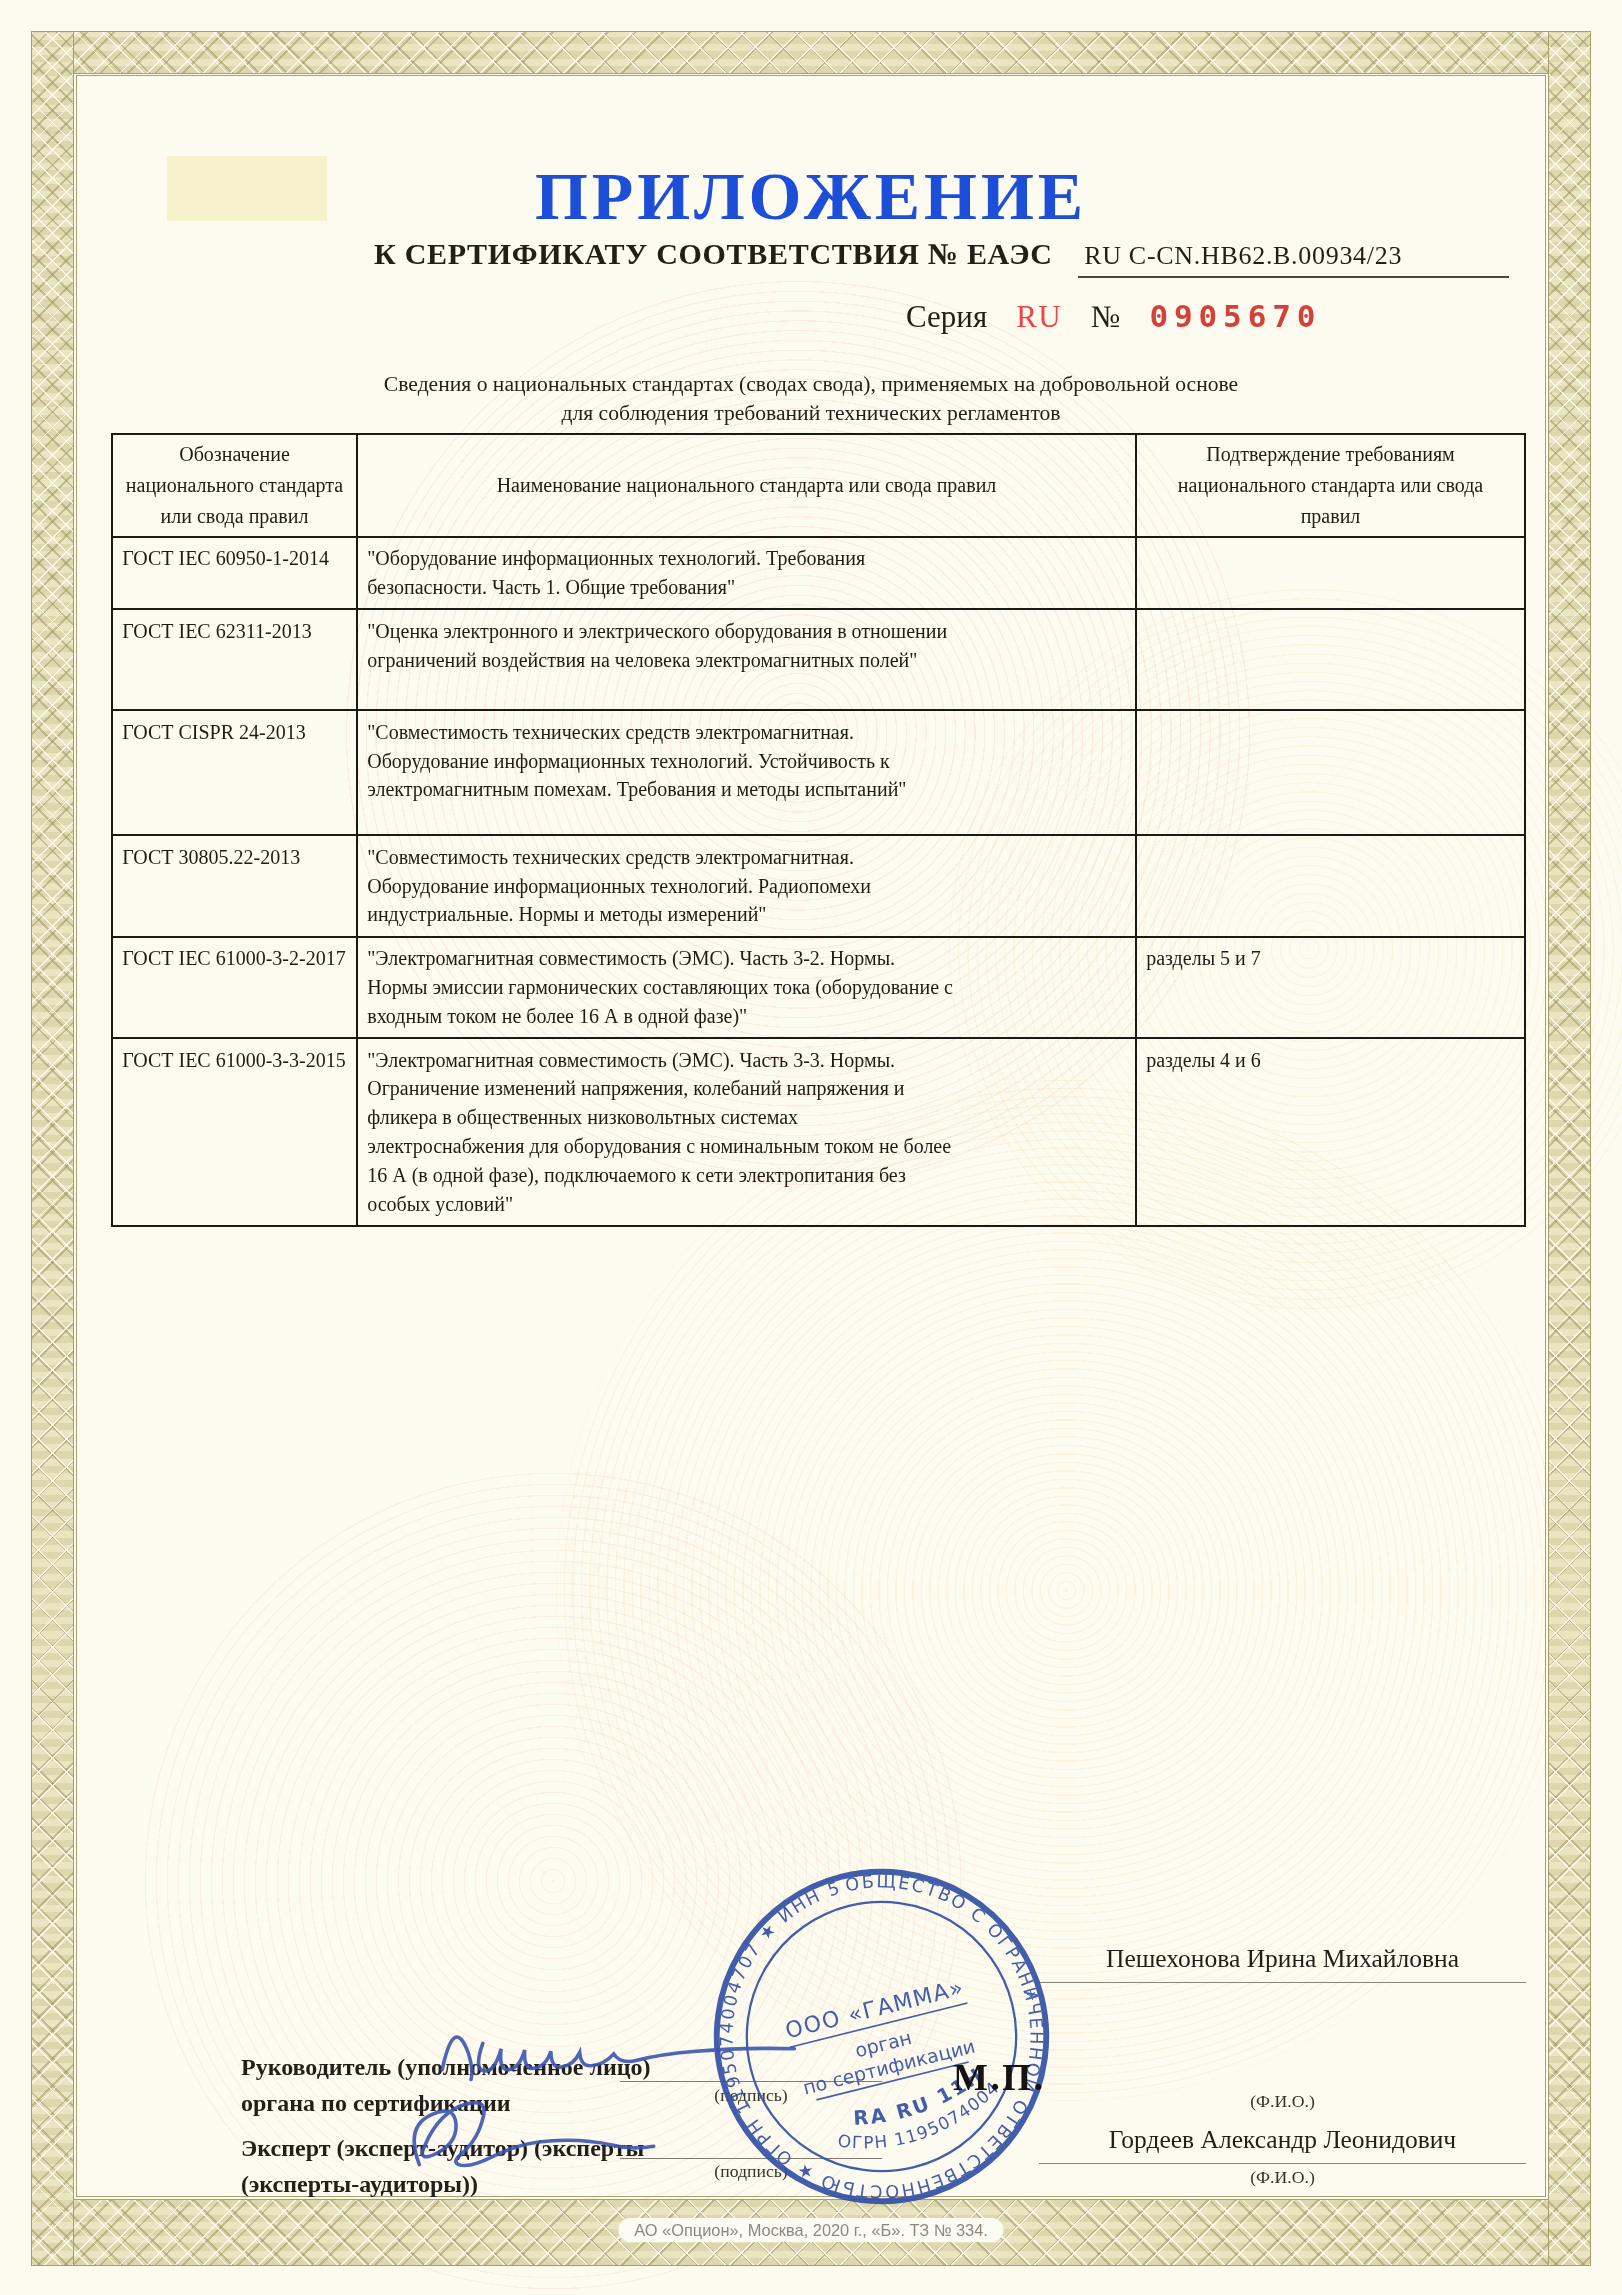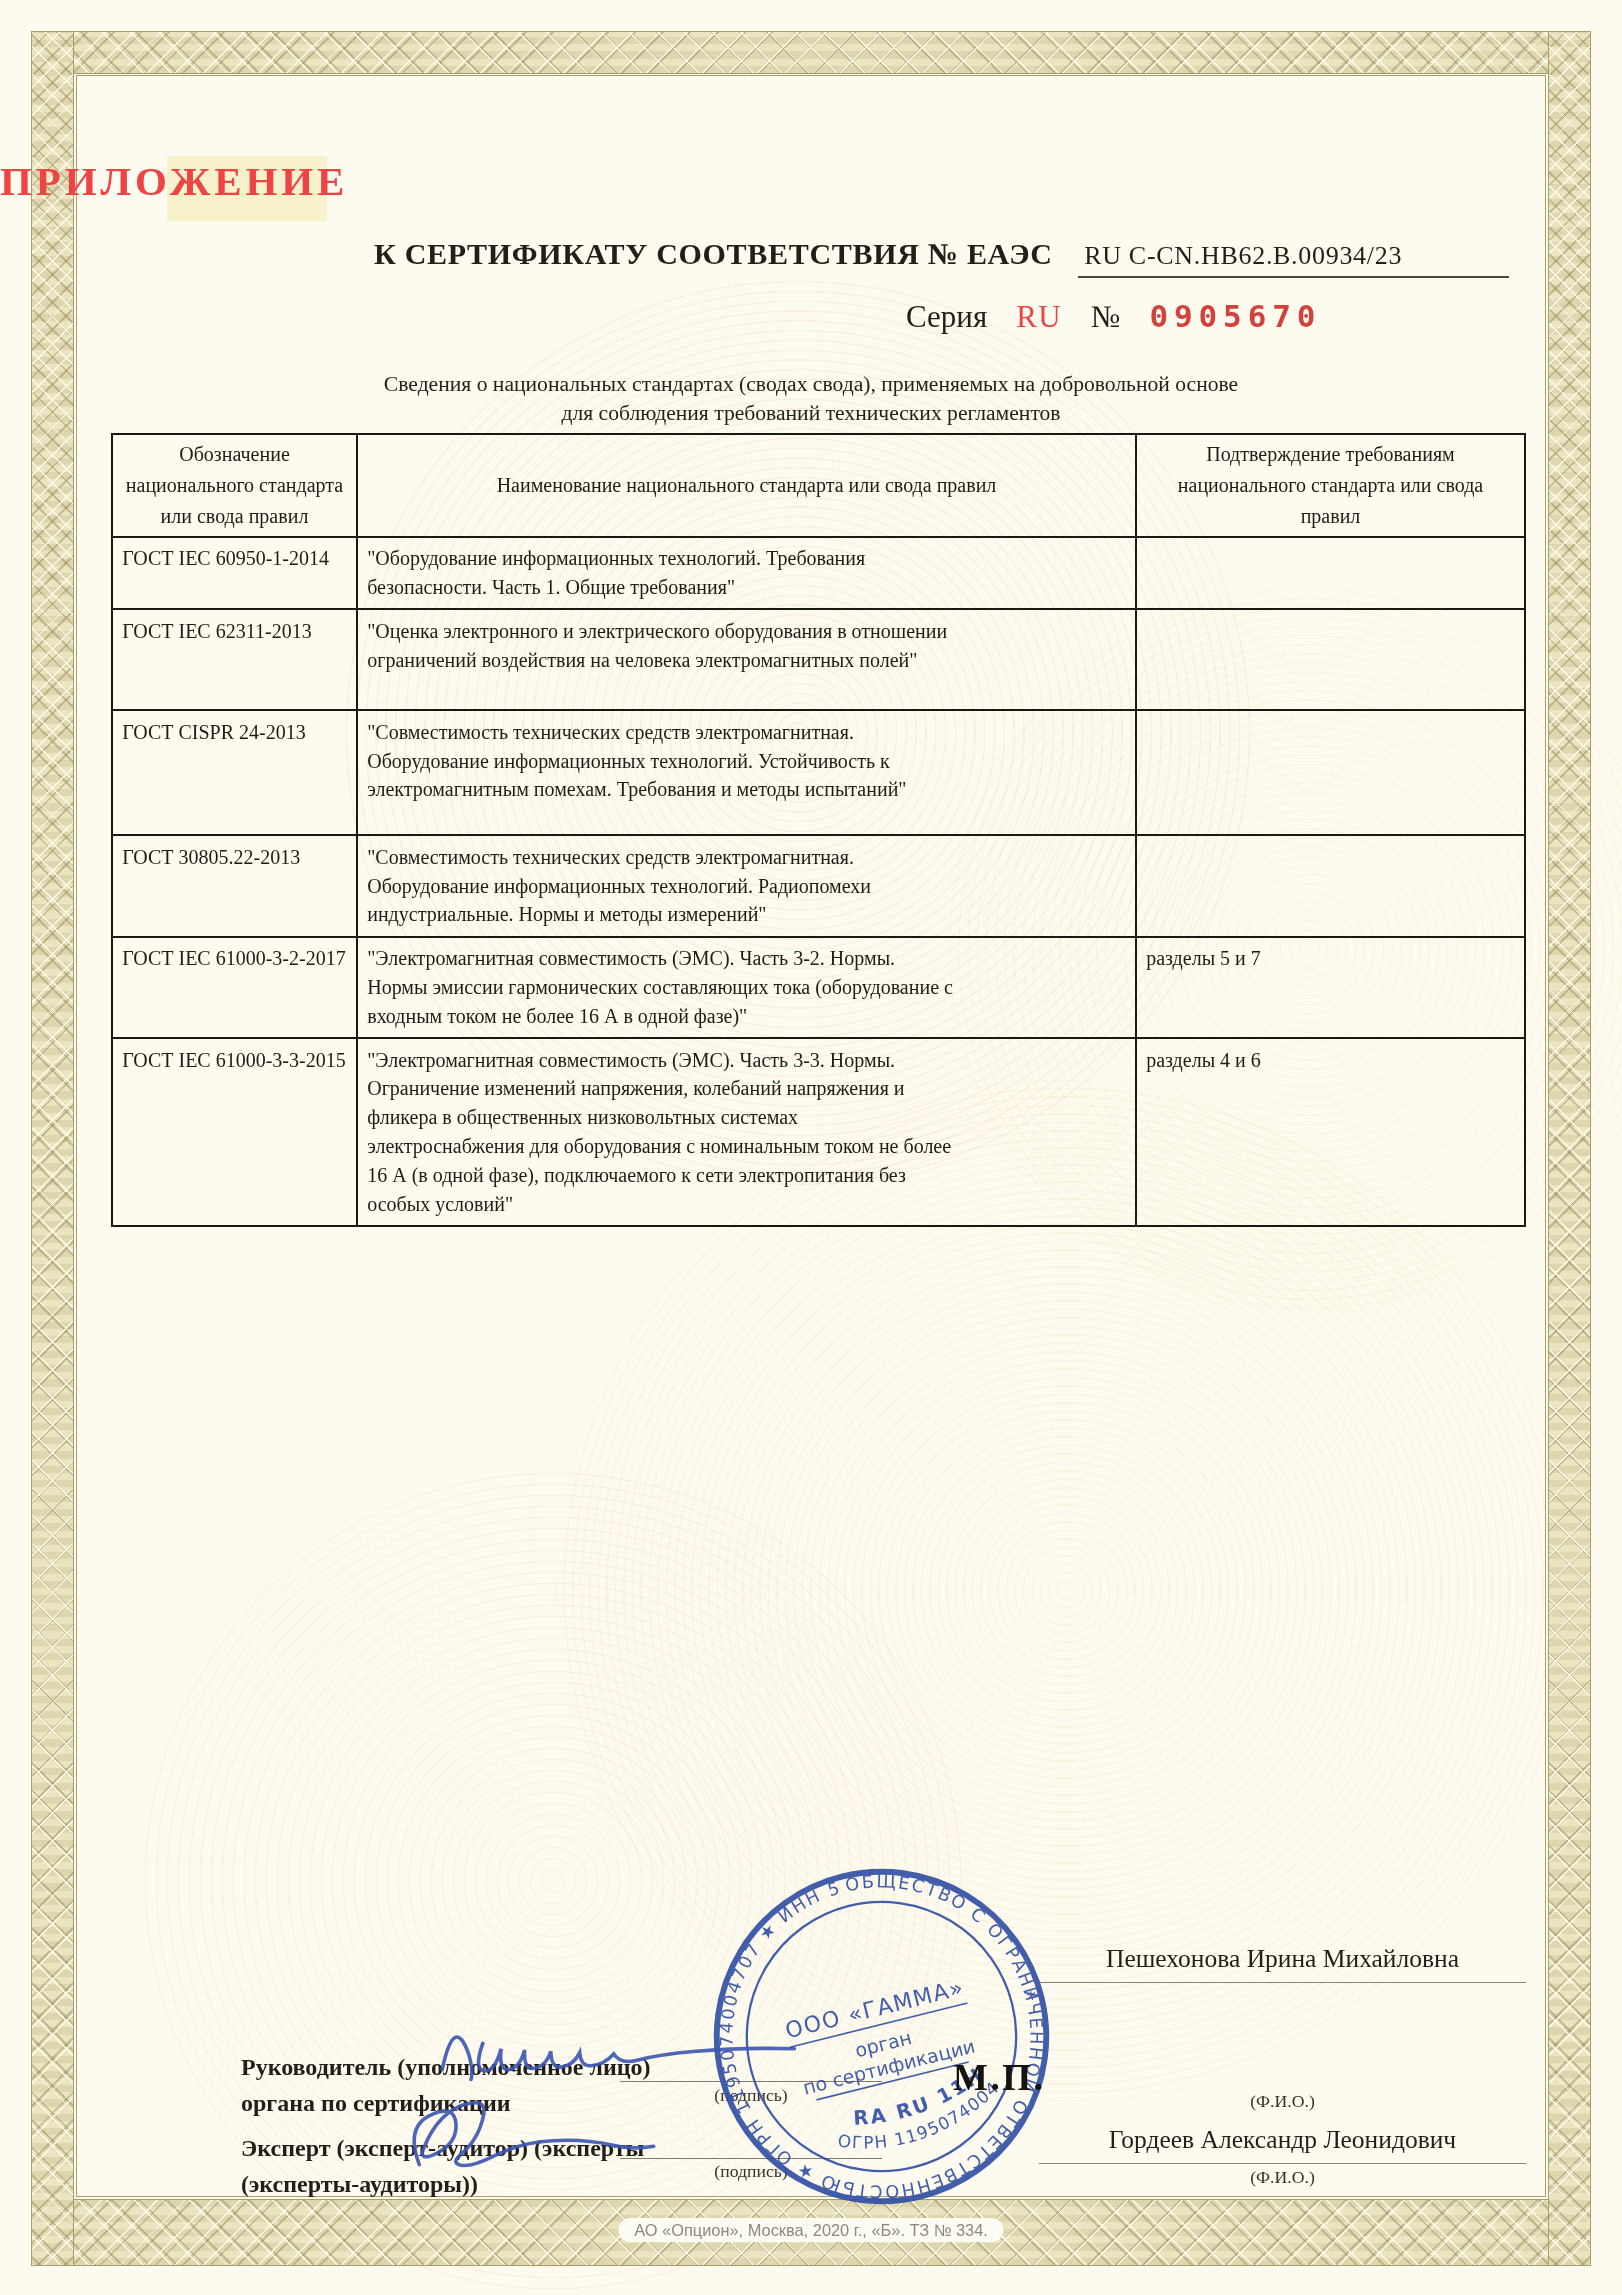--- a/index.html
+++ b/index.html
@@ -55,22 +55,22 @@
     display:flex; align-items:center; justify-content:center;
   }
   .banner-text {
     font-family:"Liberation Sans", sans-serif; font-weight:bold;
     font-size:55px; letter-spacing:1.3px; color:#fffef6;
     transform:scaleX(.82); white-space:nowrap;
     text-shadow:2px 2px 1.3px rgba(70,60,25,.55);
   }
   
   .doc-title {
-    position:absolute; left:0; right:0; top:157px; text-align:left; z-index:2;
-    font-size:41px; font-weight:bold; letter-spacing:3.9px; color:#ef4444;
+    position:absolute; left:0; right:0; top:157px; text-align:center; z-index:2;
+    font-size:68px; font-weight:bold; letter-spacing:3.9px; color:#1d4ed8;
   }
   .cert-row {
     position:absolute; left:350px; right:113px; top:237px; z-index:2;
     display:flex; align-items:baseline; gap:25px;margin-left:24px;
   }
   .cert-label { font-size:30px; font-weight:bold; letter-spacing:0.7px; white-space:nowrap; }
   .cert-number {
     flex:1 1 auto; font-size:26px; letter-spacing:0.7px; white-space:nowrap;
     border-bottom:2px solid #4a473f; padding:0 5.2px 5.2px 6.5px;
   }

